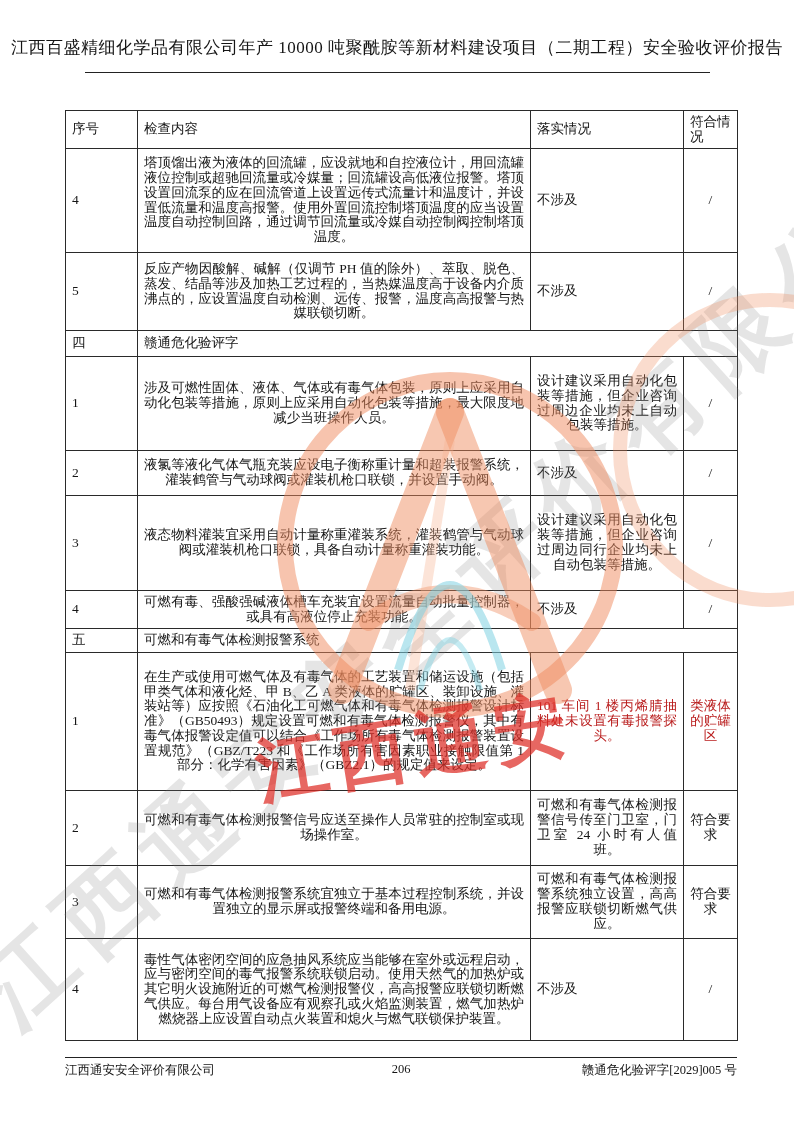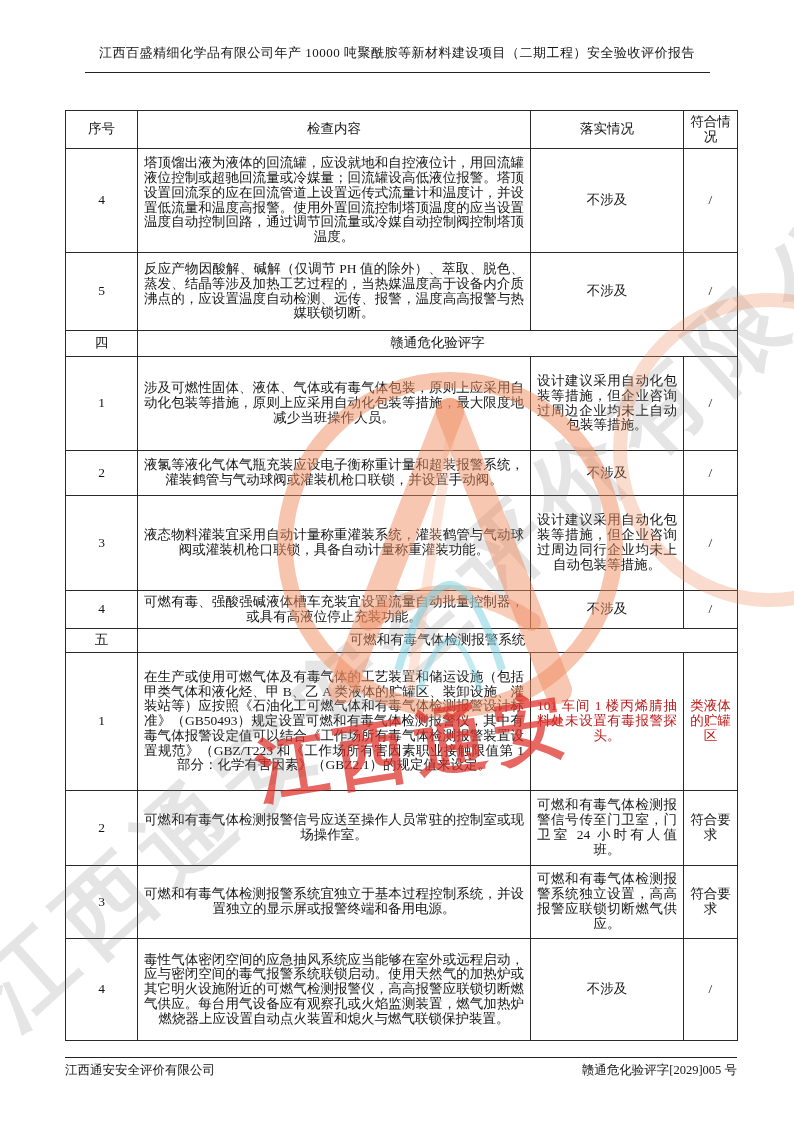--- a/index.html
+++ b/index.html
@@ -4,22 +4,22 @@
 <style>
   html,body { margin:0; padding:0; background:#e8e8e8; }
   .page {
     position:relative; width:794px; height:1123px; margin:0 auto;
     background:#ffffff; overflow:hidden;
     font-family:"Liberation Serif","DejaVu Serif",serif;
     color:#151515;
   }
   
   .doc-title {
-    position:absolute; top:44px; left:0; width:794px;
-    text-align:center; font-size:13px; letter-spacing:0.5px;
+    position:absolute; top:36px; left:0; width:794px;
+    text-align:center; font-size:17px; letter-spacing:0.5px;
   }
   .header-rule {
     position:absolute; top:72px; left:85px; width:625px;
     border-top:1.5px solid #222;
   }
   
   table.insp {
     position:absolute; top:110px; left:65px; width:672px;
     border-collapse:collapse; table-layout:fixed;
     border:1.5px solid #2a2a2a;
@@ -27,21 +27,21 @@
   table.insp th, table.insp td {
     border:1px solid #2a2a2a;
     font-size:13.5px; line-height:14.8px; font-weight:normal;
     padding:2px 6px; vertical-align:middle;
     overflow:hidden;
   }
   col.c-num  { width:72px;  }
   col.c-chk  { width:393px; }
   col.c-sta  { width:153px; }
   col.c-cmp  { width:54px;  }
-  .ctr  { text-align:center; }
+  .ctr  { text-align:left; }
   .jst  { text-align:justify; text-align-last:center; }
   td.cmp-cell { padding:2px 12px; text-align:center; }
   .red  { color:#b91c1c; }
   
   .doc-footer {
     position:absolute; top:1057px; left:65px; width:672px;
     border-top:1.5px solid #222; padding-top:4px;
     display:flex; justify-content:space-between; align-items:baseline;
     font-size:12.5px;
   }
@@ -153,20 +153,21 @@
         <tr style="height: 102px;">
           <td class="ctr">4</td>
           <td class="jst">毒性气体密闭空间的应急抽风系统应当能够在室外或远程启动，应与密闭空间的毒气报警系统联锁启动。使用天然气的加热炉或其它明火设施附近的可燃气检测报警仪，高高报警应联锁切断燃气供应。每台用气设备应有观察孔或火焰监测装置，燃气加热炉燃烧器上应设置自动点火装置和熄火与燃气联锁保护装置。</td>
           <td class="ctr">不涉及</td>
           <td class="cmp-cell">/</td>
         </tr>
       </tbody>
   </table>
 
   <div class="doc-footer">
+    <span class="f-center">206</span>
     <span class="f-left">江西通安安全评价有限公司</span>
     <span class="f-right">赣通危化验评字[2029]005 号</span>
   </div>
 
   <div class="watermark">
     <div class="wm-diagonal">江西通安安全评价有限公司</div>
 
     <svg class="wm-svg" style="left:250px; top:360px;" width="400" height="400" viewBox="0 0 400 400">
       <circle cx="200" cy="185" r="165" fill="none" stroke="#ef8a5d" stroke-width="16" opacity="0.50"></circle>
       <path d="M200 52 L92 330" stroke="#ef8a5d" stroke-width="28" fill="none" stroke-linecap="round" opacity="0.48"></path>

